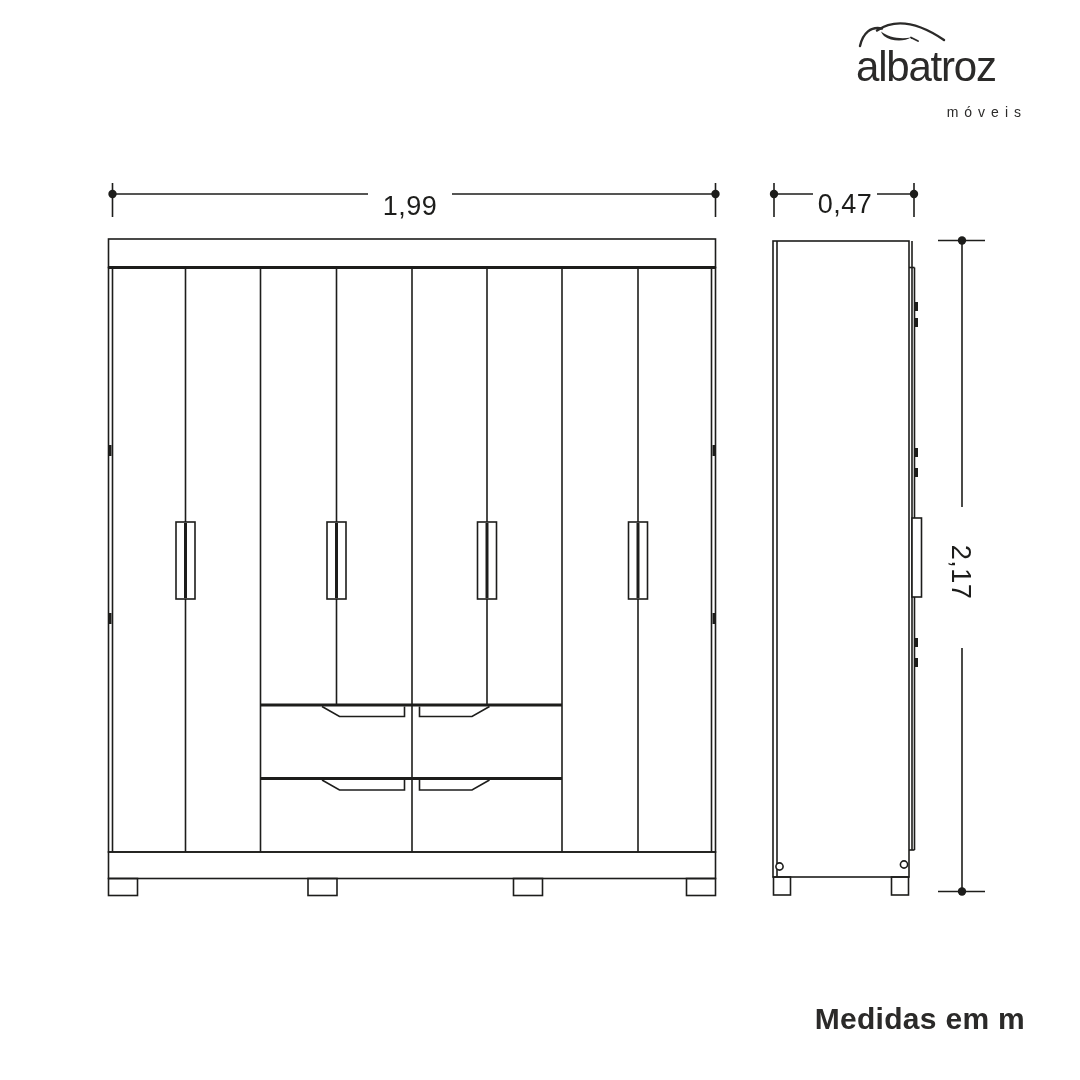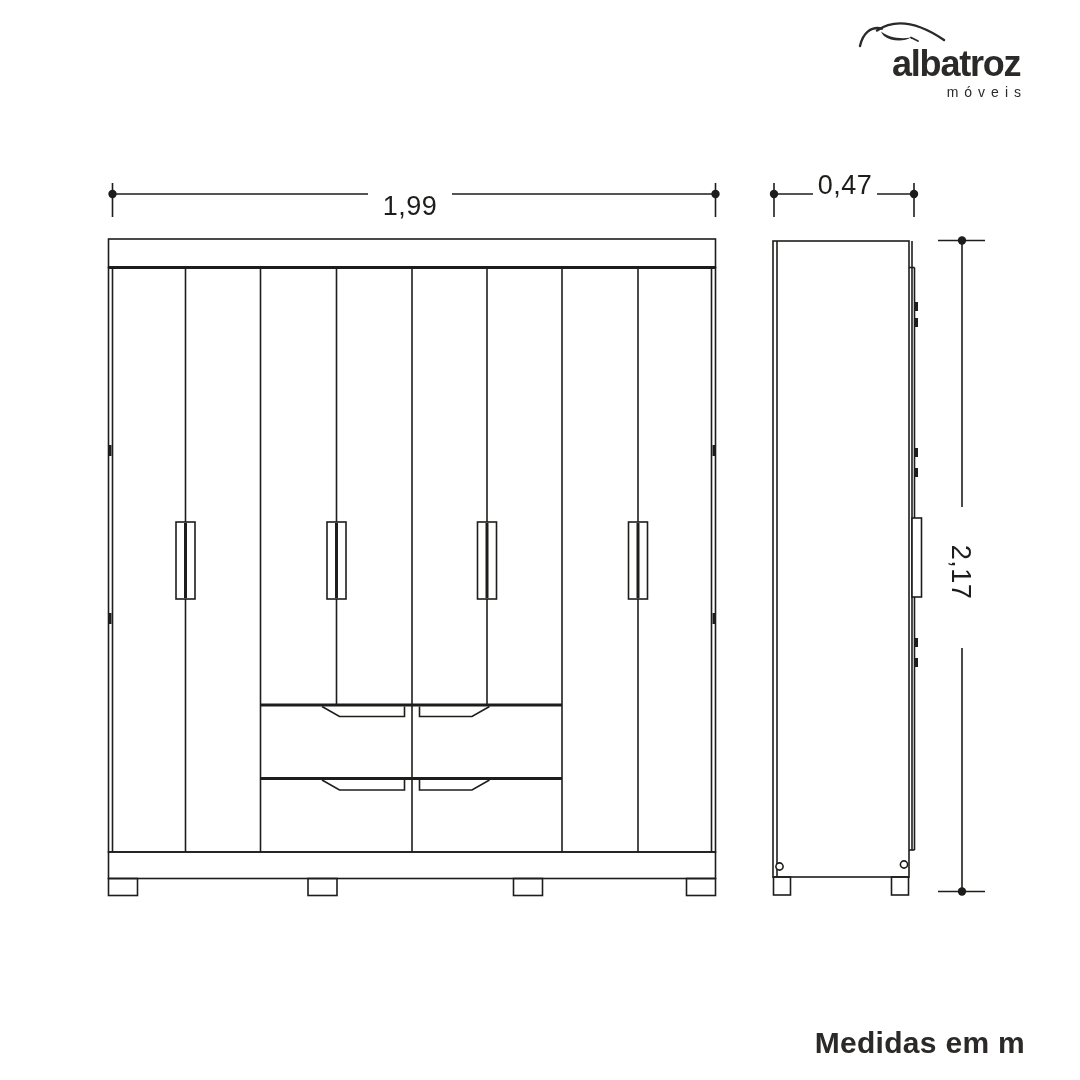--- a/index.html
+++ b/index.html
@@ -7,28 +7,28 @@
   .canvas{position:relative;width:1080px;height:1080px;background:var(--bg,#ffffff);overflow:hidden;}
   .drawing{position:absolute;left:0;top:0;}
   .ln{stroke:var(--ink,#1d1d1b);stroke-width:1.6;fill:none;}
   .thick{stroke-width:3;}
   .wfill{fill:#ffffff;}
   .mark{fill:var(--ink,#1d1d1b);stroke:none;}
   .dot{fill:var(--ink,#1d1d1b);stroke:none;}
   .dim-label{position:absolute;width:120px;height:34px;line-height:34px;text-align:center;
     font-size:27px;color:var(--ink,#1d1d1b);letter-spacing:.5px;}
   #dim-height{transform:rotate(90deg);}
-  .units-note{position:absolute;right:55px;top:1026px;font-size:30px;font-weight:600;
+  .units-note{position:absolute;right:55px;top:1002px;font-size:30px;font-weight:600;
     color:var(--text,#2b2a29);letter-spacing:.3px;text-align:right;}
   .logo{position:absolute;left:856px;top:20px;width:172px;color:var(--text,#2b2a29);}
   .logo-bird{display:block;margin-left:2px;}
   .bird-ln{stroke:var(--text,#2b2a29);stroke-width:2.4;fill:none;stroke-linecap:round;}
   .bird-fill{fill:var(--text,#2b2a29);stroke:none;}
-  .brand{font-size:36px;font-weight:700;letter-spacing:-1.2px;line-height:1;margin-top:-2px;margin-left:36px;}
-  .brand-sub{font-size:14px;font-weight:500;letter-spacing:6px;text-align:right;margin-top:2px;padding-right:1px;}
+  .brand{font-size:42px;font-weight:400;letter-spacing:-1.2px;line-height:1;margin-top:-2px;}
+  .brand-sub{font-size:14px;font-weight:500;letter-spacing:6px;text-align:right;margin-top:16px;padding-right:1px;}
 </style>
 </head>
 <body>
 
 <div class="canvas">
 
   <svg class="drawing" width="1080" height="1080" viewBox="0 0 1080 1080">
 
     <g>
       <rect class="ln" x="108.5" y="239" width="607" height="28.5"></rect>
@@ -122,21 +122,21 @@
       <line class="ln" x1="938" y1="240.5" x2="985" y2="240.5"></line>
       <line class="ln" x1="938" y1="891.5" x2="985" y2="891.5"></line>
       <line class="ln" x1="962" y1="240.5" x2="962" y2="507"></line>
       <line class="ln" x1="962" y1="648" x2="962" y2="891.5"></line>
       <circle class="dot" cx="962" cy="240.5" r="4.2"></circle>
       <circle class="dot" cx="962" cy="891.5" r="4.2"></circle>
     </g>
   </svg>
 
   <div class="dim-label" id="dim-width" style="left:350px;top:189px;">1,99</div>
-  <div class="dim-label" id="dim-depth" style="left:785px;top:168px;">0,47</div>
+  <div class="dim-label" id="dim-depth" style="left:785px;top:187px;">0,47</div>
   <div class="dim-label" id="dim-height" style="left:901px;top:555px;">2,17</div>
 
   <div class="logo">
     <svg class="logo-bird" width="88" height="28" viewBox="0 0 88 28">
       <path class="bird-ln" d="M2,26 C5,13 13,6 24,8.5"></path>
       <path class="bird-ln" d="M19,10.5 C36,-1 58,1 86,20"></path>
       <path class="bird-fill" d="M23,11.5 C30,17 41,19.5 53,17.5 C46,22 33,21.5 26,16 C24.5,14.5 23.5,13 23,11.5 Z"></path>
       <path class="bird-ln" style="stroke-width:1.8" d="M53,17.5 L60,21"></path>
     </svg>
     <div class="brand">albatroz</div>

